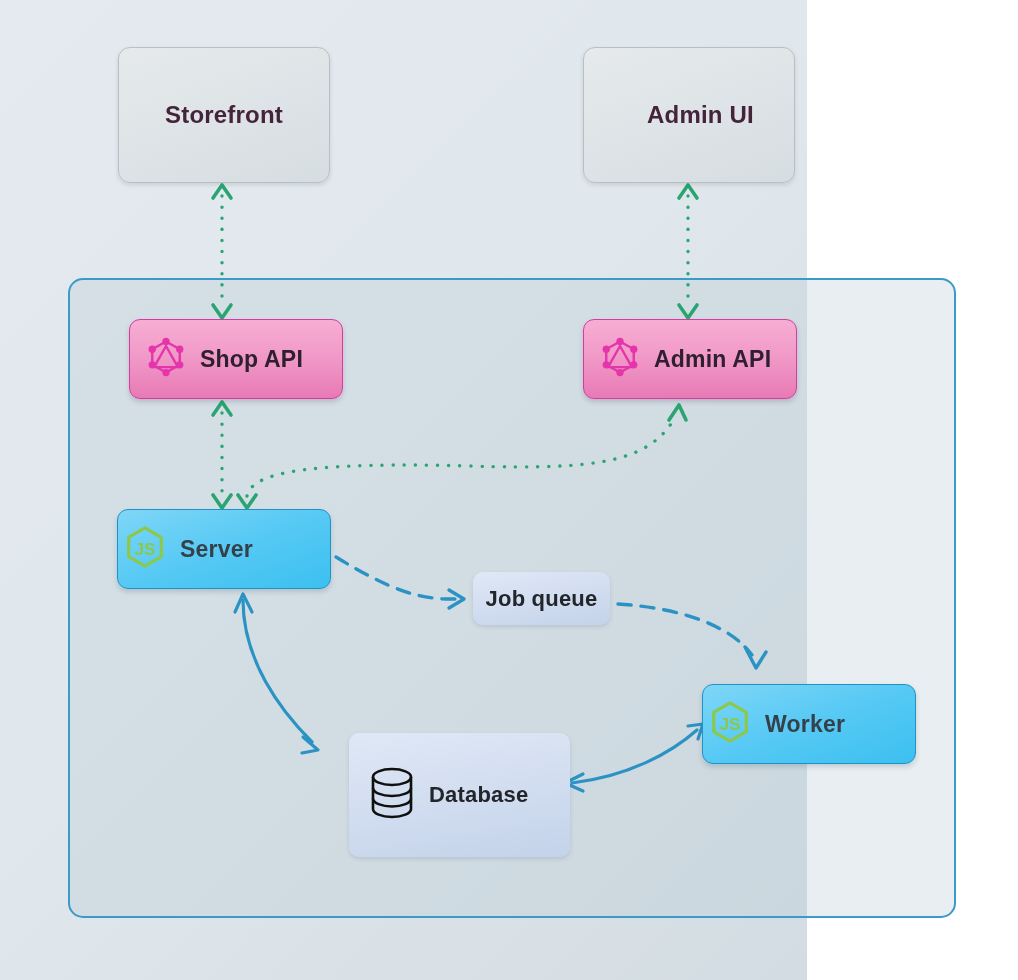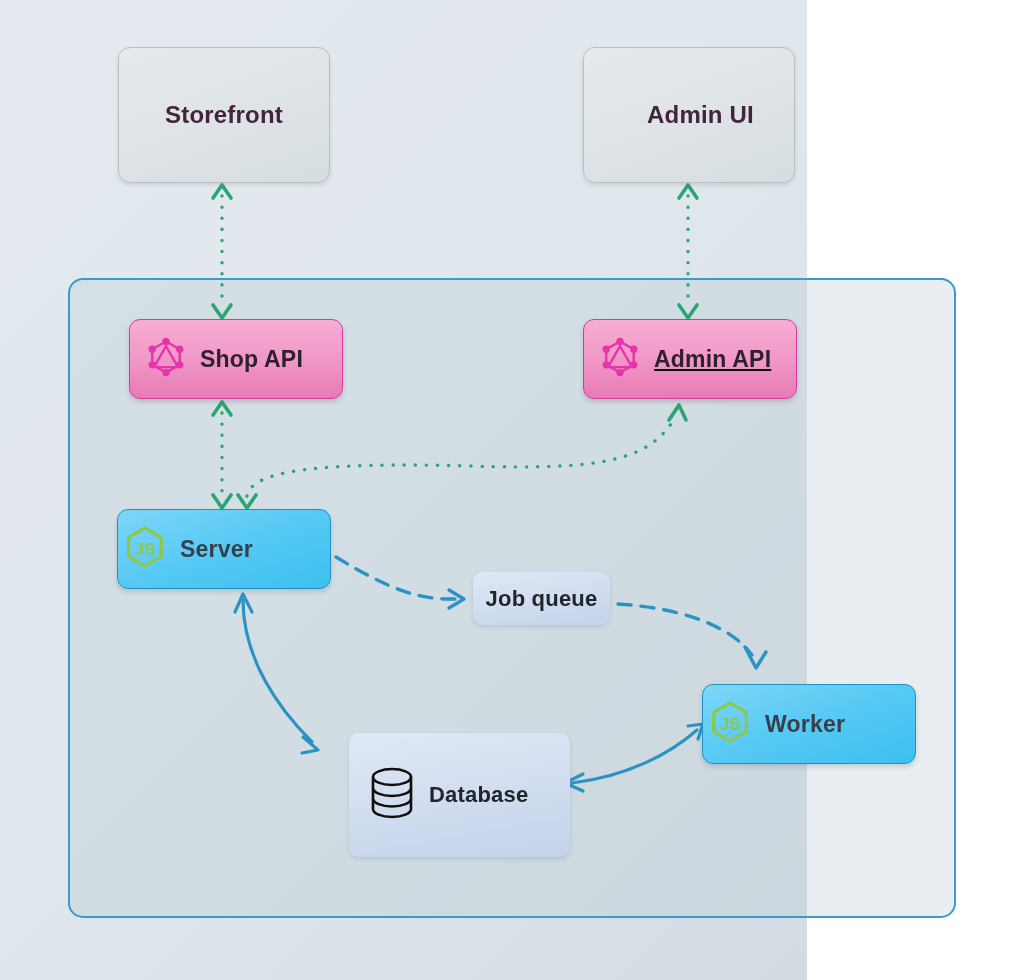--- a/index.html
+++ b/index.html
@@ -165,21 +165,21 @@
           <circle cx="39" cy="32.5" r="4"></circle>
           <circle cx="24" cy="41" r="4"></circle>
           <circle cx="9" cy="32.5" r="4"></circle>
           <circle cx="9" cy="15.5" r="4"></circle>
         </g>
       </svg>
     </span>
     <span class="label">Shop API</span>
   </div>
 
-  <div class="node api" style="left:583px; top:319px; width:214px; height:80px;text-decoration:underline;">
+  <div class="node api" style="left:583px; top:319px; width:214px; height:80px;">
     <span class="icon">
       <svg width="44" height="44" viewBox="0 0 48 48">
         <g stroke="#e535ab" stroke-width="2.6" fill="none" stroke-linejoin="round">
           <polygon points="24,7 39,15.5 39,32.5 24,41 9,32.5 9,15.5"></polygon>
           <polygon points="24,12 37,35 11,35"></polygon>
         </g>
         <g fill="#e535ab">
           <circle cx="24" cy="7" r="4"></circle>
           <circle cx="39" cy="15.5" r="4"></circle>
           <circle cx="39" cy="32.5" r="4"></circle>

